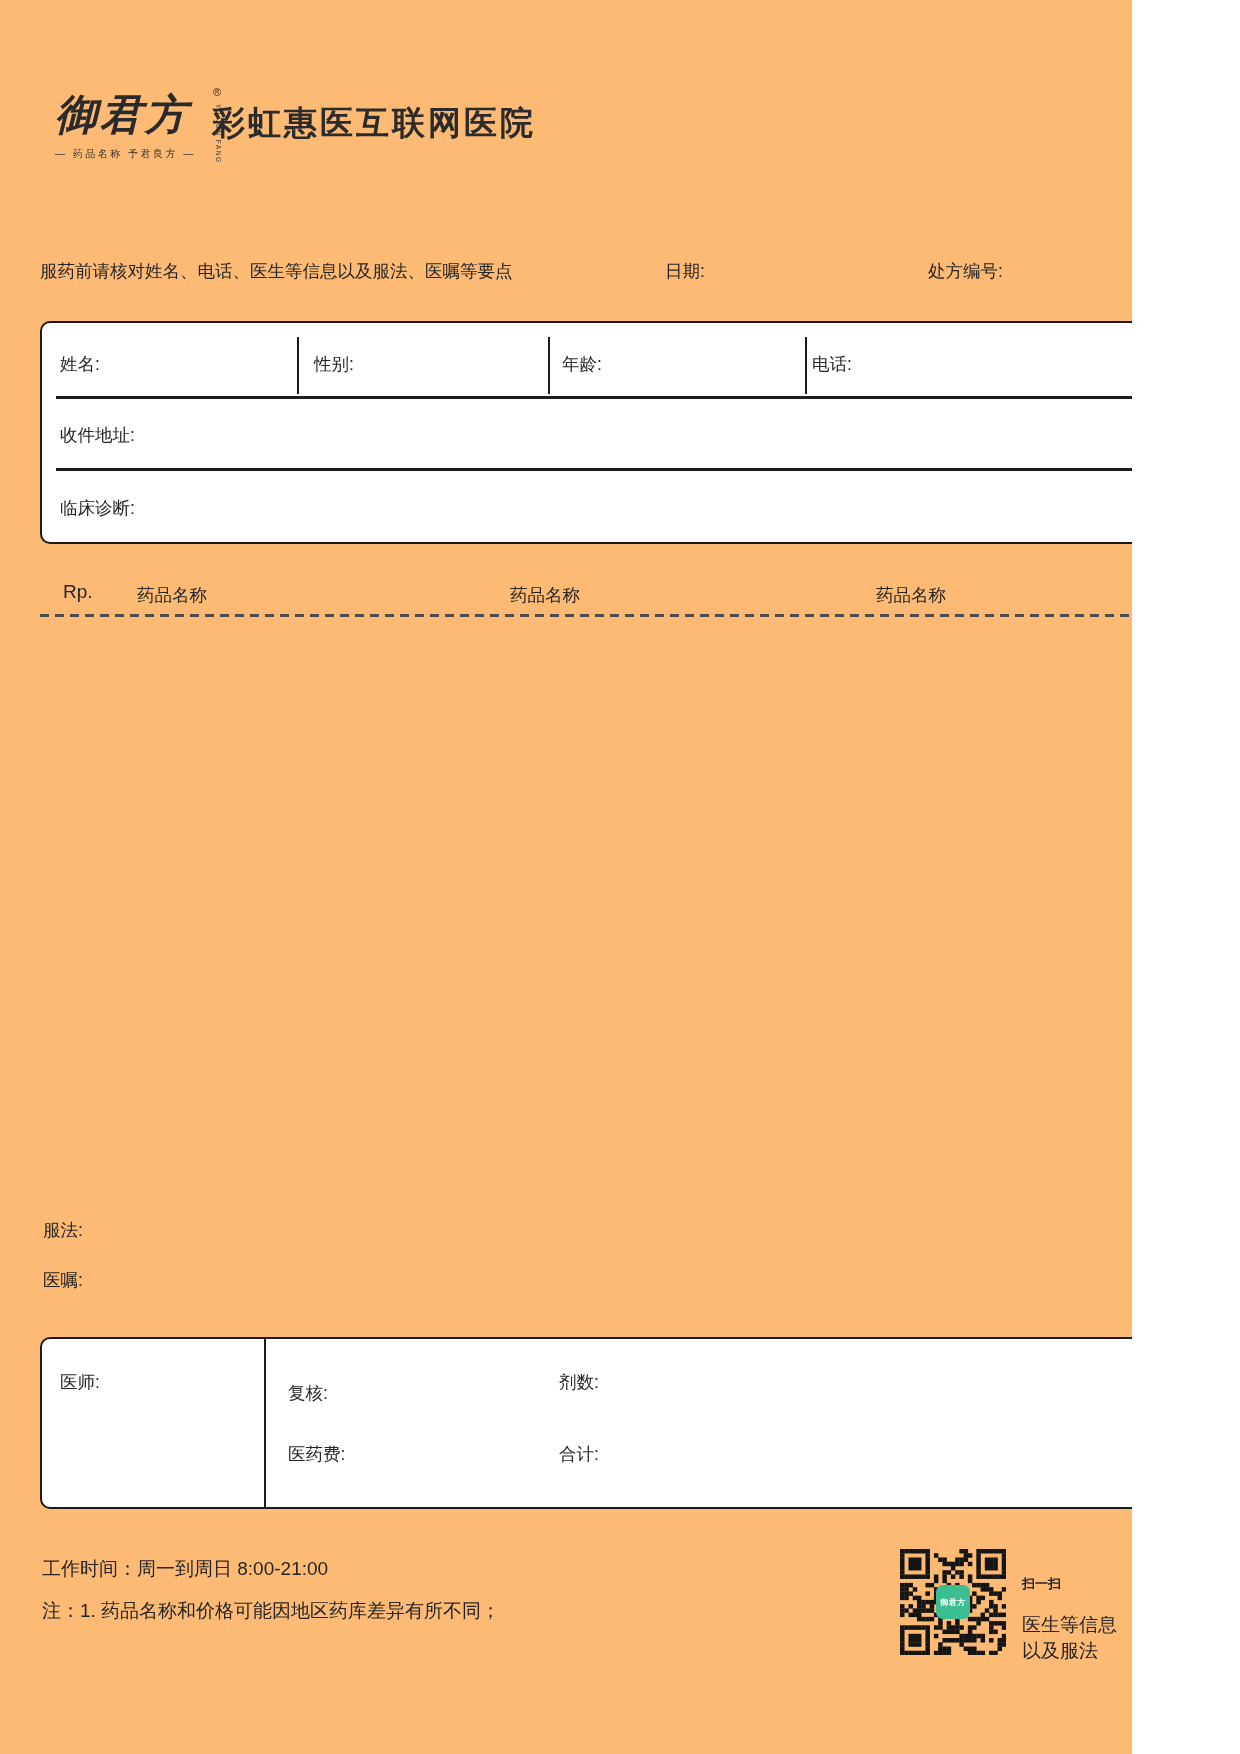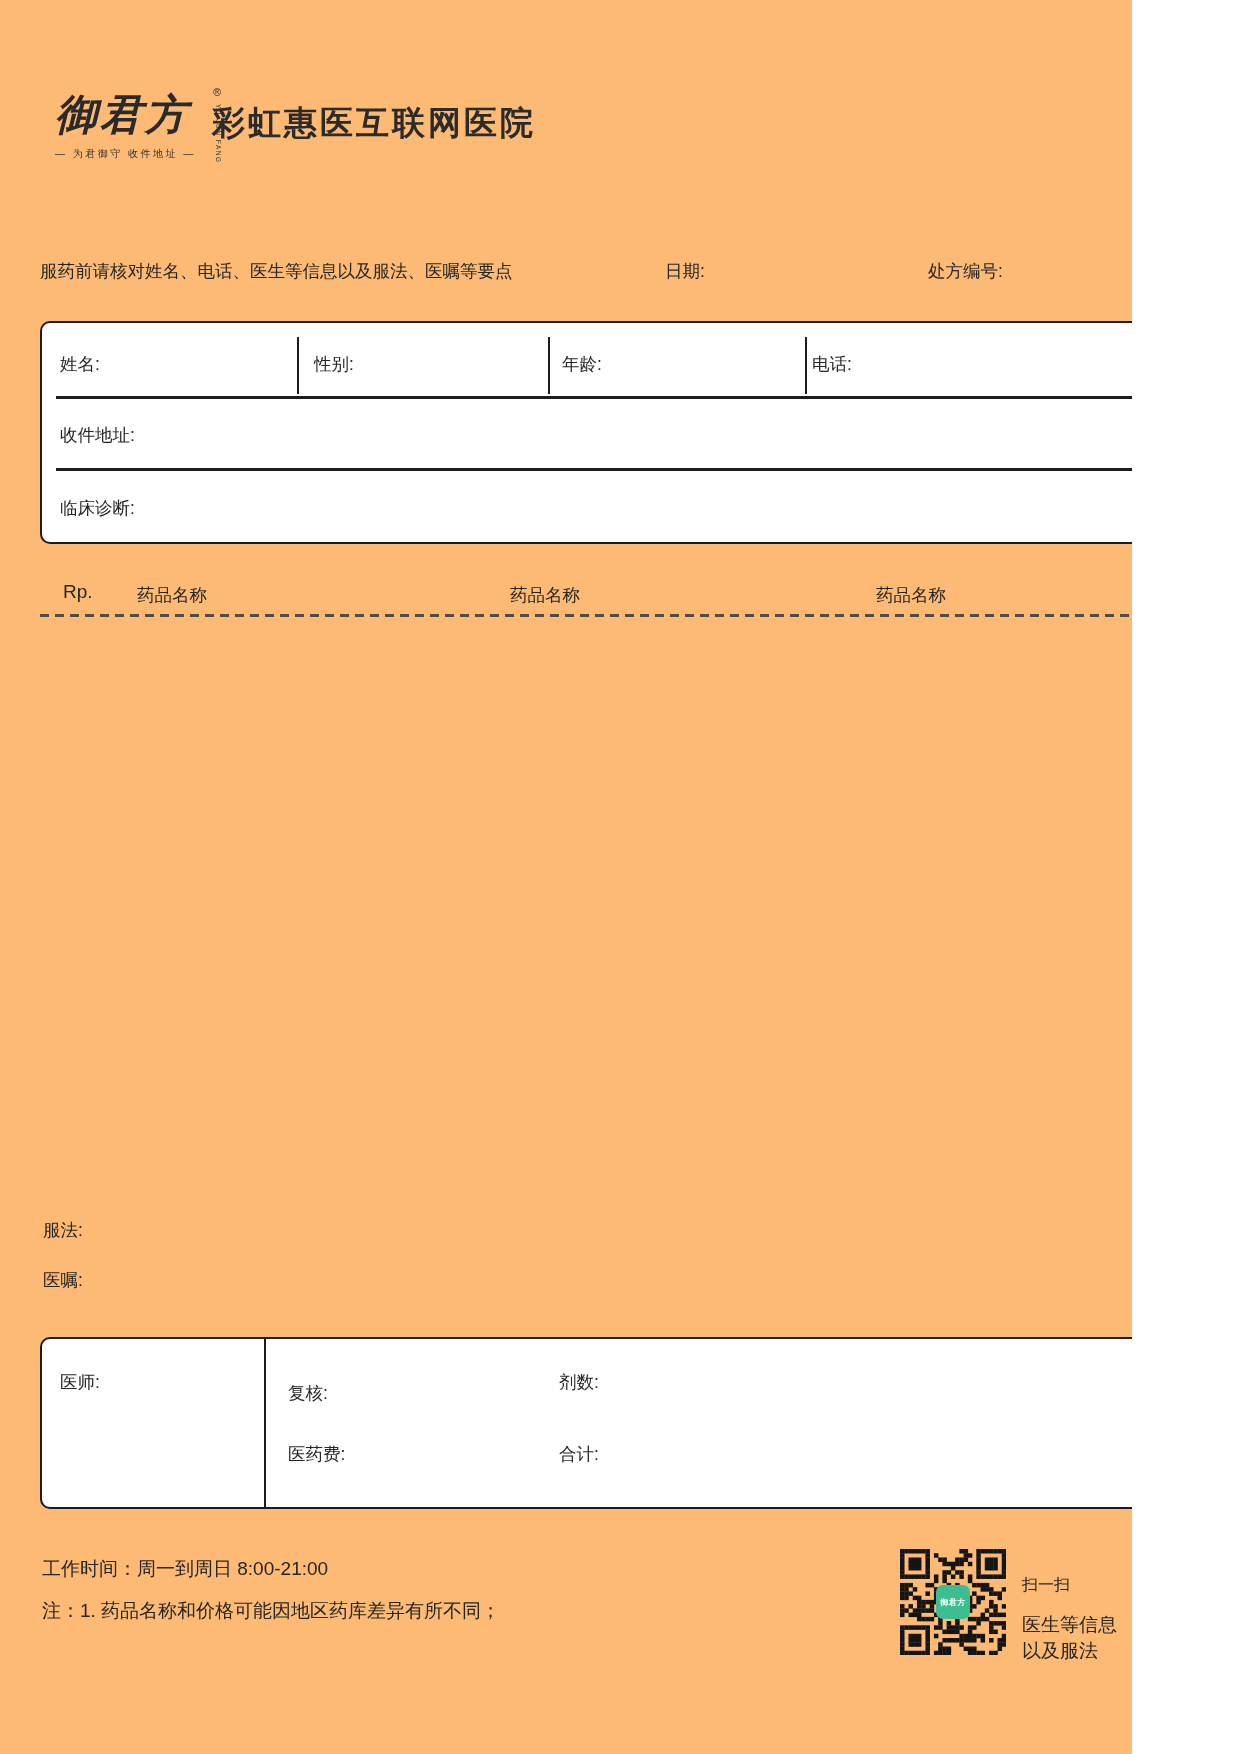--- a/index.html
+++ b/index.html
@@ -121,35 +121,35 @@
   .note-line2 { position: absolute; left: 42px; top: 1640px; font-size: 19px; }
 
   .qr-wrap { position: absolute; left: 900px; top: 1549px; width: 106px; height: 106px; }
   .qr-wrap svg { display: block; width: 106px; height: 106px; }
   .qr-logo {
     position: absolute; left: 36px; top: 36px; width: 34px; height: 34px;
     border-radius: 7px;
     display: flex; align-items: center; justify-content: center;
     color: #ffffff; font-size: 8px; font-weight: bold; letter-spacing: 0.5px;
   }
-  .scan-title    { position: absolute; left: 1022px; top: 1575px; font-size: 16px; }
+  .scan-title    { position: absolute; left: 1022px; top: 1575px; font-size: 13px; font-weight: bold; }
   .scan-subtitle { position: absolute; left: 1022px; top: 1612px; font-size: 19px; }
 </style>
 </head>
 <body>
 
 <div class="page">
 
   <div class="brand">
     <div class="brand-row">
       <span class="brand-logo">御君方</span>
       <span class="brand-reg">®</span>
       <span class="brand-vert">YU JUN FANG</span>
     </div>
-    <div class="brand-tagline">— 为君御守 收件地址 —</div>
+    <div class="brand-tagline">— 药品名称 予君良方 —</div>
   </div>
   <div class="hospital-name">彩虹惠医互联网医院</div>
 
   <div class="notice-text">服药前请核对姓名、电话、医生等信息以及服法、医嘱等要点</div>
   <div class="date-label">日期:</div>
   <div class="rx-number-label">处方编号:</div>
 
   <div class="patient-box">
     <span class="field-label pf-name">姓名:</span>
     <span class="field-label pf-gender">性别:</span>

